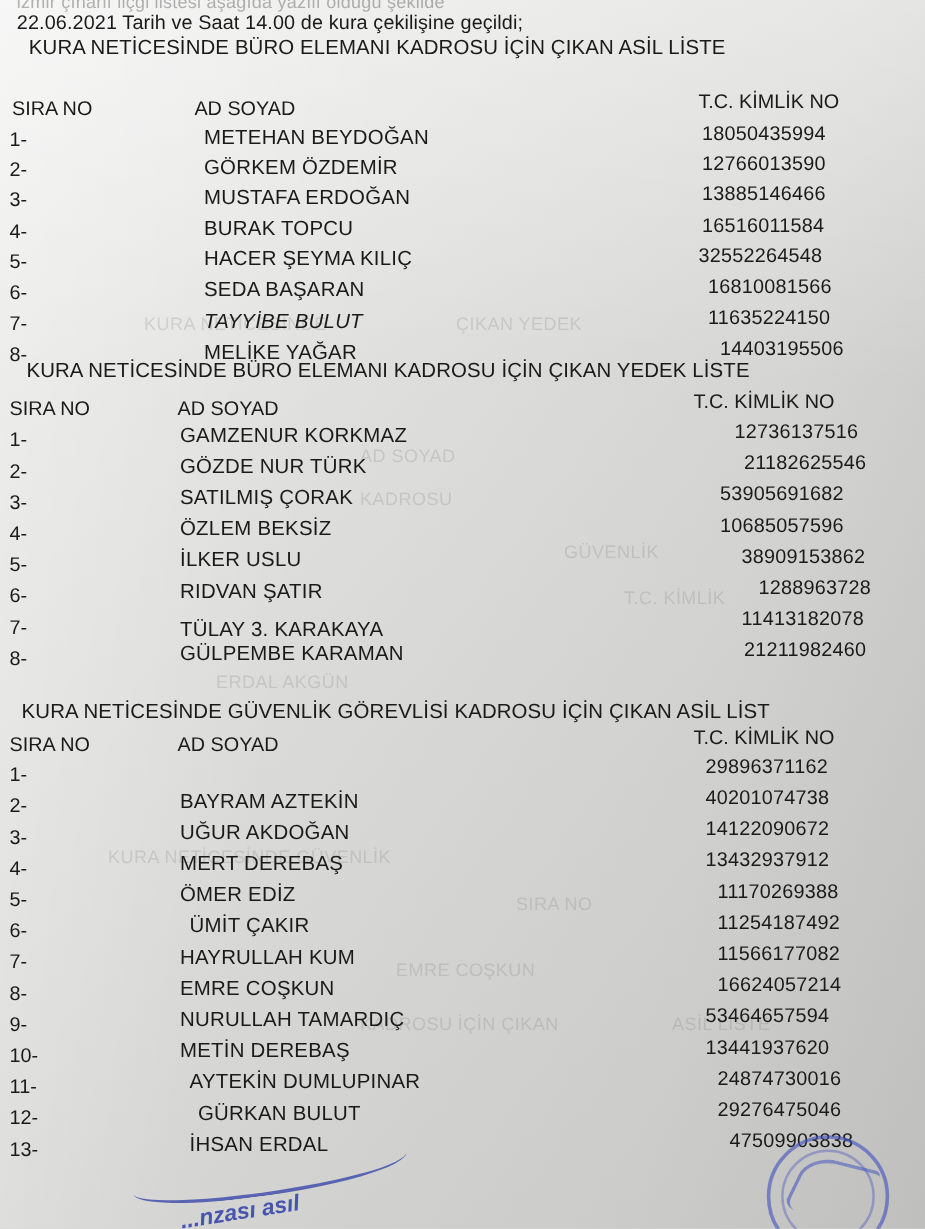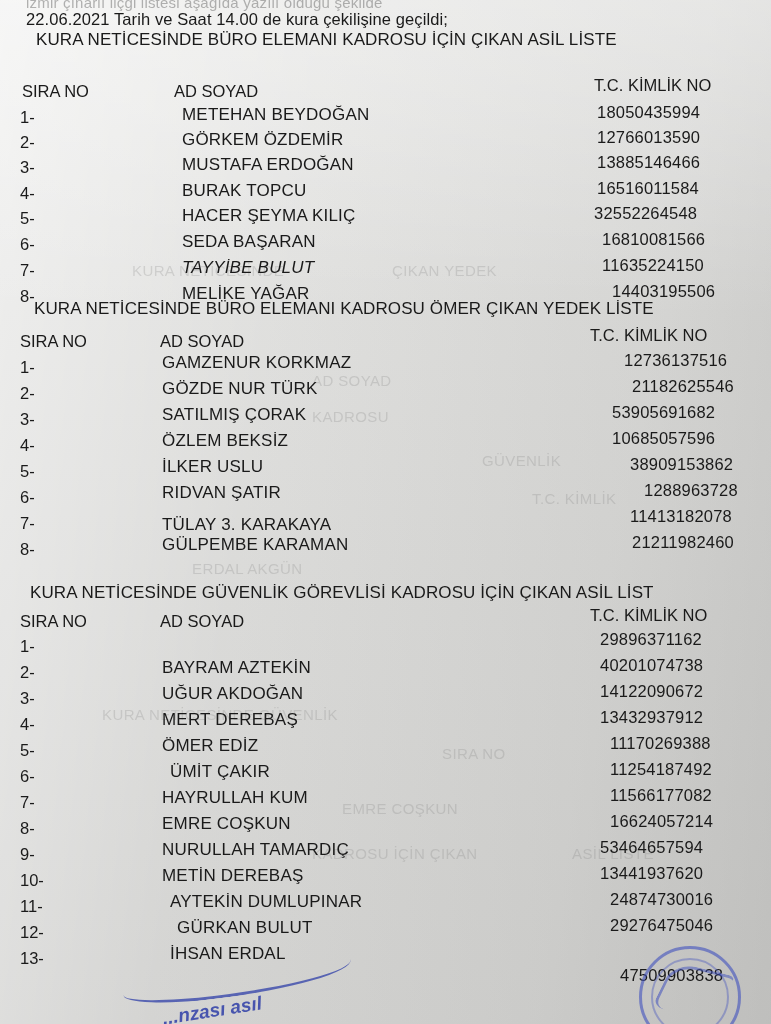--- a/index.html
+++ b/index.html
@@ -26,21 +26,20 @@
   .sheen {
     position: absolute;
     left: 0; right: 0; top: 0; height: 320px;
     background: linear-gradient(180deg, rgba(255,255,255,0.35), rgba(255,255,255,0));
     pointer-events: none;
   }
   .content {
     position: absolute;
     inset: 0;
     padding: 0;
-    margin-left: 12px;
   }
 
   .ghost-top {
     position: absolute;
     top: -6px;
     left: 14px;
     font-size: 15px;
     color: rgba(90,90,90,0.45);
     letter-spacing: 0.2px;
     white-space: nowrap;
@@ -195,21 +194,21 @@
   <div class="line row-id" style="top:230px; left:590px;text-align:right;">16810081566</div>
 
   <div class="line row-no" style="top:261px; left:8px;">7-</div>
   <div class="line row-name" style="top:258px; left:170px;font-style:italic;">TAYYİBE BULUT</div>
   <div class="line row-id" style="top:256px; left:590px;">11635224150</div>
 
   <div class="line row-no" style="top:287px; left:8px;">8-</div>
   <div class="line row-name" style="top:284px; left:170px;">MELİKE YAĞAR</div>
   <div class="line row-id" style="top:282px; left:600px;">14403195506</div>
 
-  <div class="line heading" style="top:299px; left:22px;">KURA NETİCESİNDE BÜRO ELEMANI KADROSU ÖMER ÇIKAN YEDEK LİSTE</div>
+  <div class="line heading" style="top:299px; left:22px;">KURA NETİCESİNDE BÜRO ELEMANI KADROSU İÇİN ÇIKAN YEDEK LİSTE</div>
   <div class="line col-head" style="top:332px; left:8px;">SIRA NO</div>
   <div class="line col-head" style="top:332px; left:148px;">AD SOYAD</div>
   <div class="line col-head" style="top:326px; left:578px;">T.C. KİMLİK NO</div>
 
   <div class="line row-no" style="top:358px; left:8px;">1-</div>
   <div class="line row-name" style="top:353px; left:150px;">GAMZENUR KORKMAZ</div>
   <div class="line row-id" style="top:351px; left:612px;">12736137516</div>
 
   <div class="line row-no" style="top:384px; left:8px;">2-</div>
   <div class="line row-name" style="top:379px; left:150px;">GÖZDE NUR TÜRK</div>
@@ -286,20 +285,20 @@
   <div class="line row-no" style="top:897px; left:8px;">11-</div>
   <div class="line row-name" style="top:892px; left:158px;">AYTEKİN DUMLUPINAR</div>
   <div class="line row-id" style="top:890px; left:598px;">24874730016</div>
 
   <div class="line row-no" style="top:923px; left:8px;">12-</div>
   <div class="line row-name" style="top:918px; left:165px;">GÜRKAN BULUT</div>
   <div class="line row-id" style="top:916px; left:598px;">29276475046</div>
 
   <div class="line row-no" style="top:949px; left:8px;">13-</div>
   <div class="line row-name" style="top:944px; left:158px;">İHSAN ERDAL</div>
-  <div class="line row-id" style="top:966px; left:608px;">47509903838</div>
+  <div class="line row-id" style="top:942px; left:608px;">47509903838</div>
 
   <div class="stamp-swoosh"></div>
   <div class="stamp-text">...nzası asıl</div>
   <div class="stamp-circle"></div>
   <div class="stamp-mark"></div>
 
 </div>
 
 </body></html>

